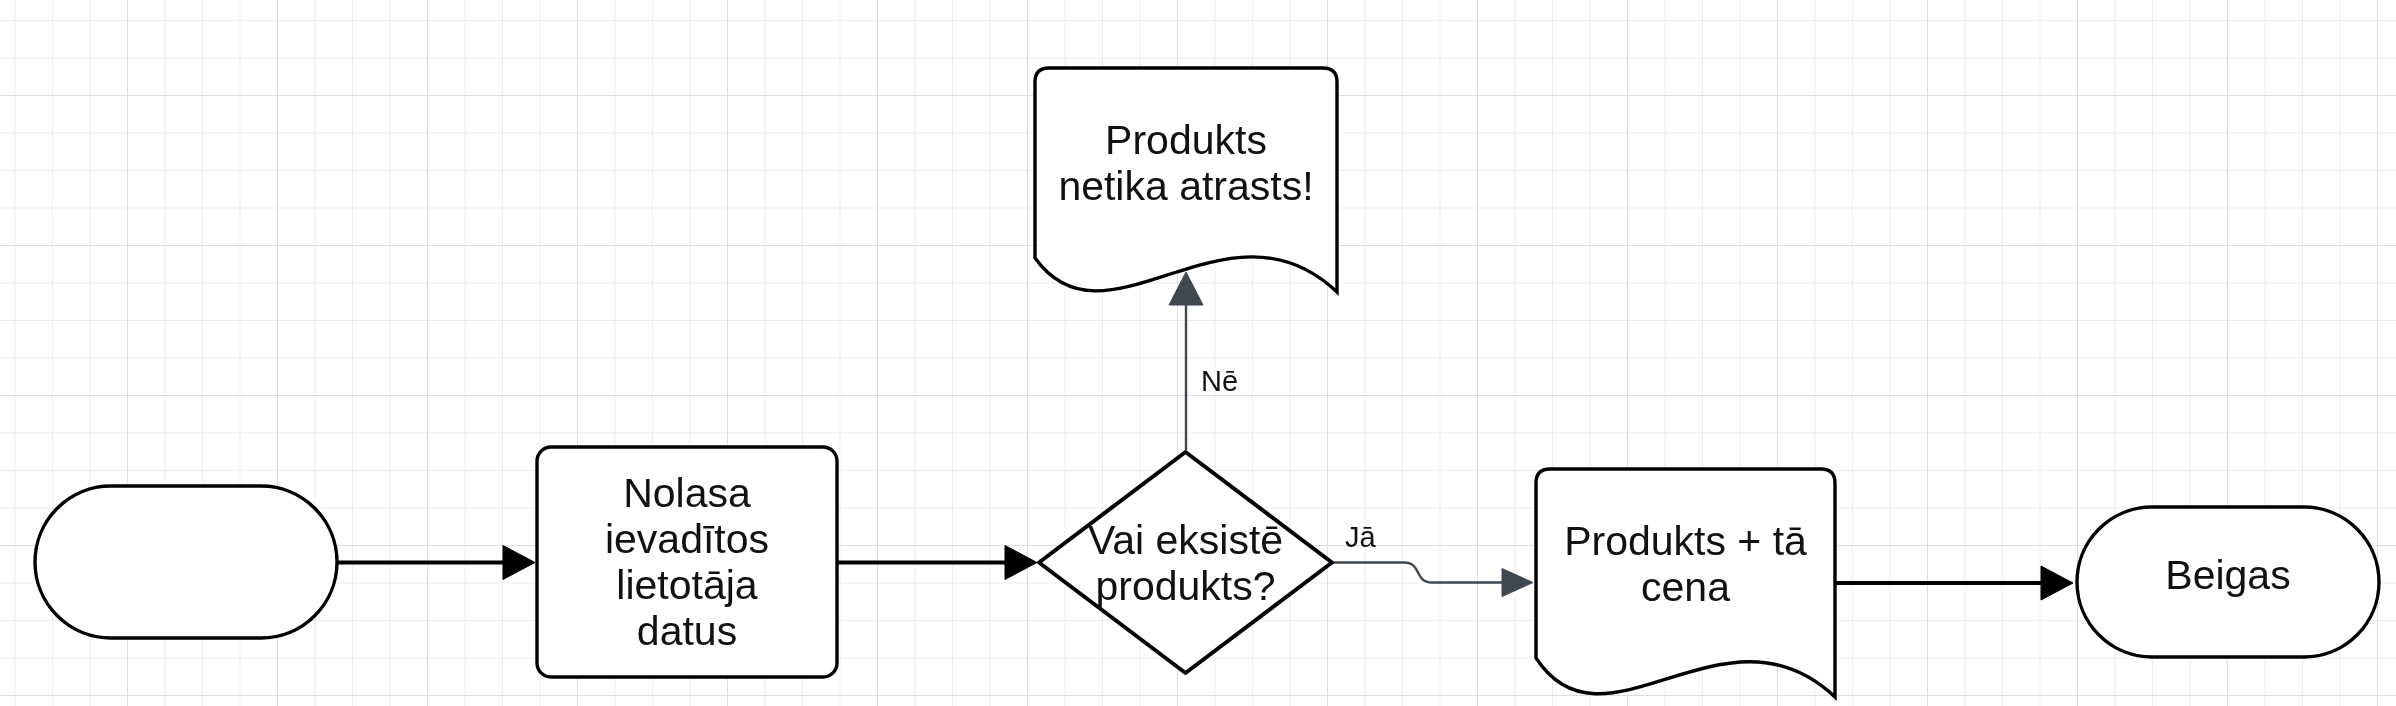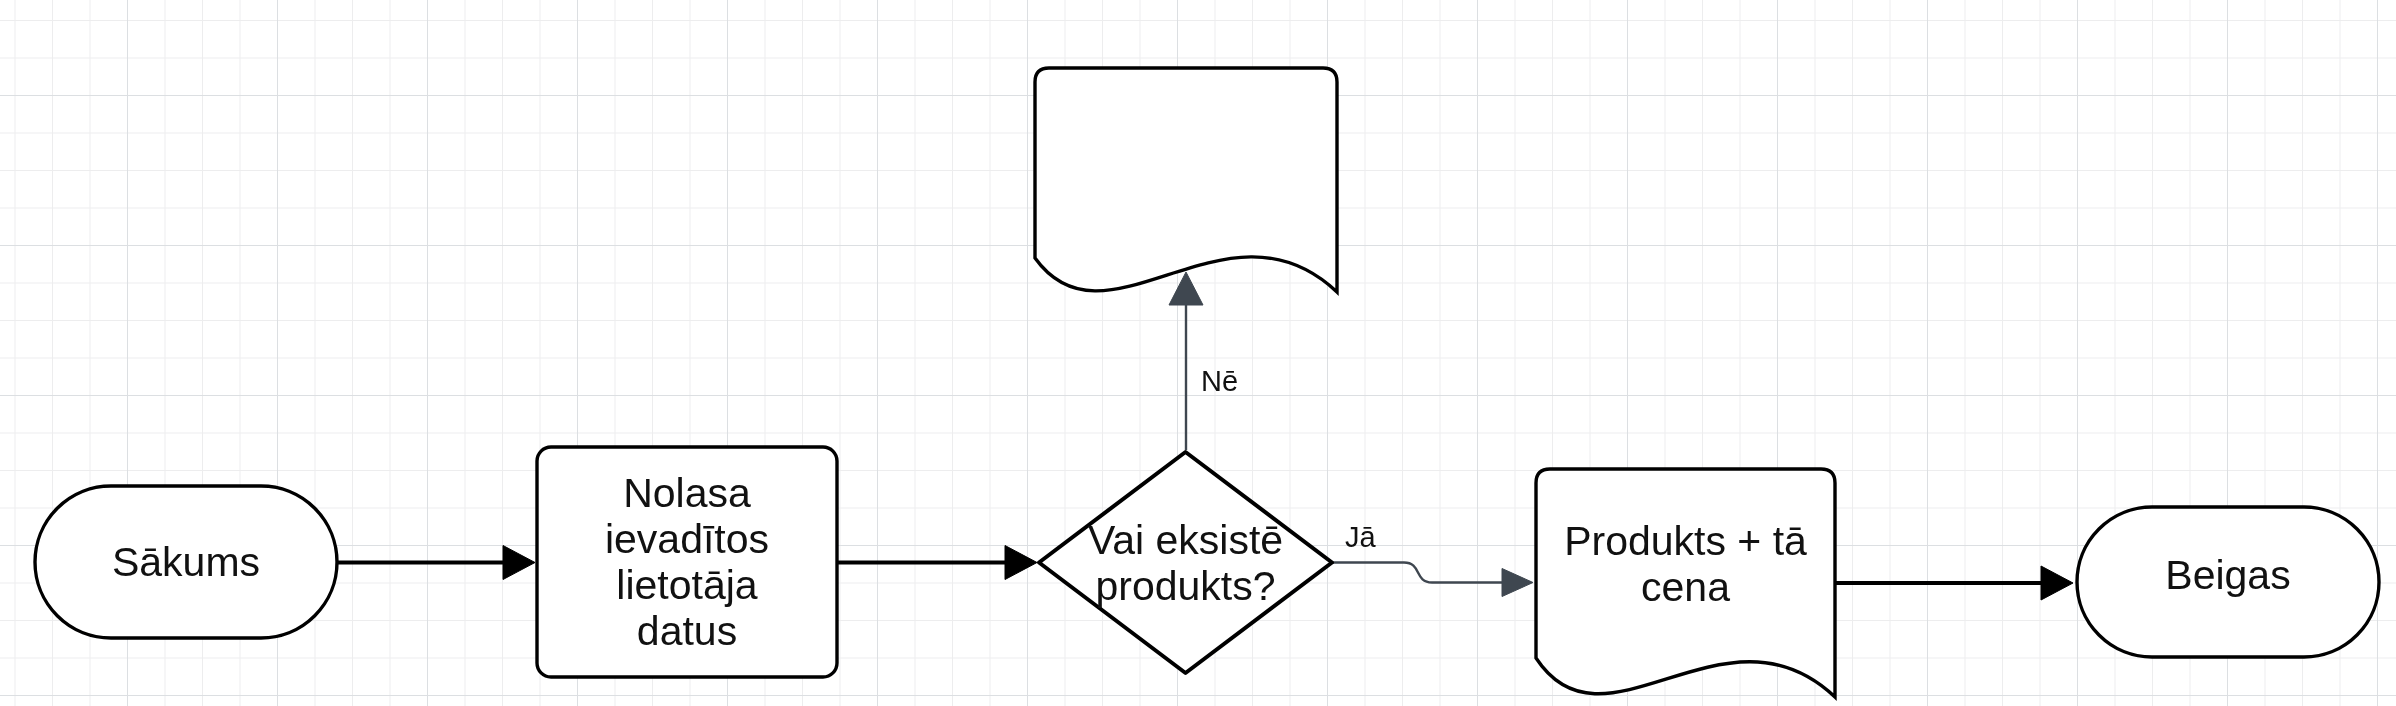--- a/index.html
+++ b/index.html
@@ -83,30 +83,31 @@
 
     <path class="shape" d="M 1049,68 L 1323,68 Q 1337,68 1337,82 L 1337,292
              C 1227,188 1107,358 1035,258 L 1035,82 Q 1035,68 1049,68 Z"></path>
 
     <path class="shape" d="M 1550,469 L 1821,469 Q 1835,469 1835,483 L 1835,697
              C 1725,593 1605,763 1536,658 L 1536,483 Q 1536,469 1550,469 Z"></path>
 
     <rect class="shape" x="2077" y="507" width="302" height="150" rx="75" ry="75"></rect>
   </svg>
 
-  <div class="label" style="left:35px;top:486px;width:302px;height:152px">Sākums</div>
 
   <div class="label" style="left:1039px;top:452px;width:293px;height:221px">Vai eksistē
 produkts?</div>
 
   <div class="label" style="left:537px;top:447px;width:300px;height:230px">Nolasa
 ievadītos
 lietotāja
 datus</div>
 
+  <div class="label" style="left:1035px;top:68px;width:302px;height:190px">Produkts
+netika atrasts!</div>
 
   <div class="label" style="left:1536px;top:469px;width:299px;height:189px">Produkts + tā
 cena</div>
 
   <div class="label" style="left:2077px;top:507px;width:302px;height:136px">Beigas</div>
 
   <div class="edge-label" style="left:1201px;top:365px">Nē</div>
 
   <div class="edge-label" style="left:1345px;top:521px">Jā</div>
 

